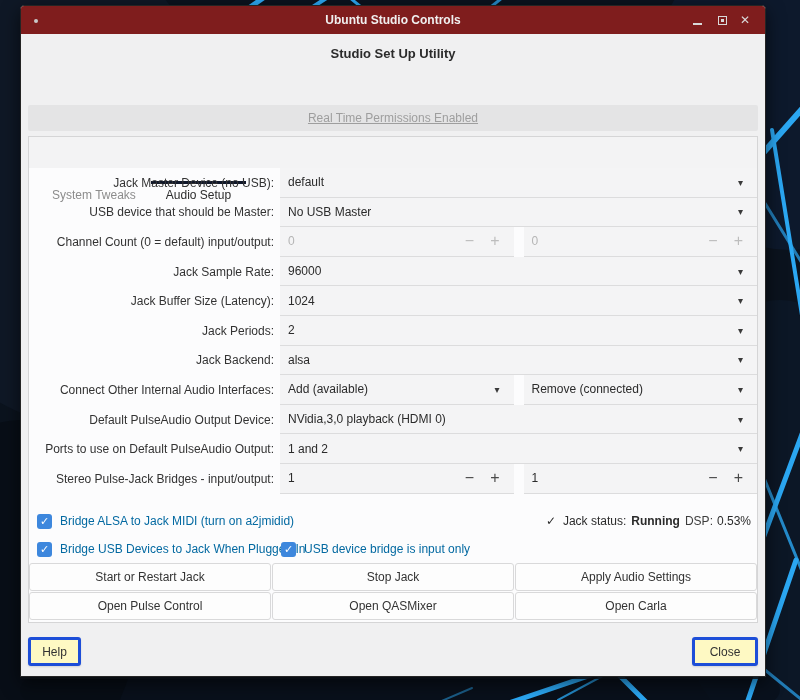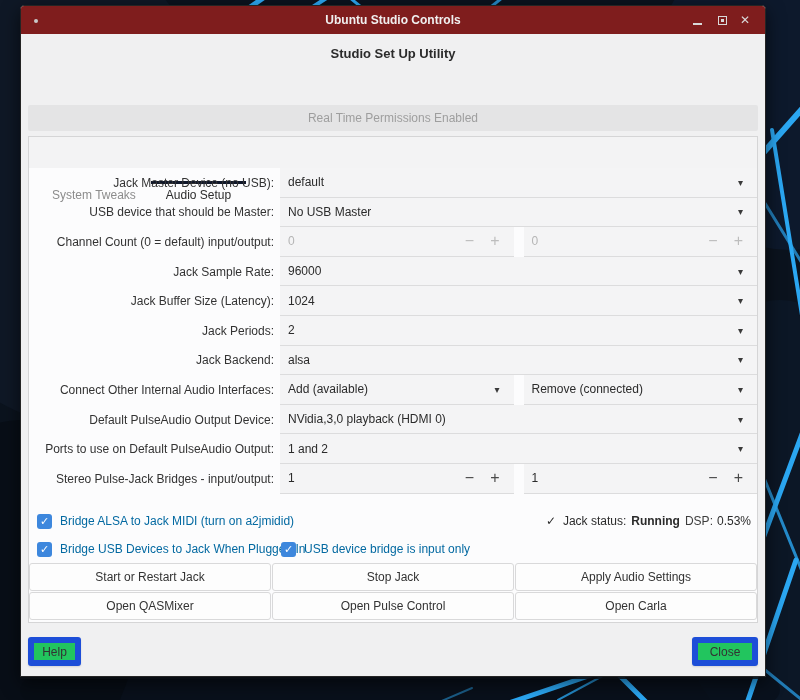--- a/index.html
+++ b/index.html
@@ -20,21 +20,21 @@
   .wb-min .bar{width:9px;height:2px;background:#d9d9d9;margin-top:7px;}
   .wb-max{right:33px;}
   .wb-max .sq{width:9px;height:9px;border:1px solid #d9d9d9;position:relative;box-sizing:border-box;}
   .wb-max .sq::after{content:"";position:absolute;left:2px;top:2px;right:2px;bottom:2px;background:#d9d9d9;}
   .wb-close{right:10px;font-size:12px;font-weight:bold;}
 
   .heading{position:absolute;left:0;right:0;top:40px;text-align:center;
     font-size:13px;font-weight:bold;color:#2b2b2b;}
 
   .banner{position:absolute;left:7px;right:7px;top:99px;height:26px;background:#e4e4e5;
-    border-radius:2px;color:#9e9e9e;font-size:12px;text-align:center;line-height:26px;}
+    border-radius:2px;color:#9e9e9e;font-size:12px;text-align:center;line-height:26px;text-decoration:underline;}
 
   
   .panel{position:absolute;left:7px;right:7px;top:130px;height:487px;background:#fcfcfd;
     border:1px solid #d5d5d6;box-sizing:border-box;}
   .tabbar{position:absolute;left:0;right:0;top:0;height:31px;background:#f3f3f4;
     display:flex;align-items:stretch;padding-left:8px;}
   .tab{padding:0 15px;line-height:28px;font-size:12px;color:#8c8c8c;border-bottom:3px solid transparent;margin-top:44px;}
   .tab.active{color:#2d2d2d;background:#0ea5e9;border-bottom:3px solid #0f172a;}
 
   
@@ -70,21 +70,21 @@
   .status .dspl{margin-right:4px;color:#3c3c3c;}
 
   
   .btn-grid{position:absolute;left:0;right:0;top:426px;display:grid;
     grid-template-columns:1fr 1fr 1fr;grid-auto-rows:28px;gap:1px;}
   .gbtn{background:#fdfdfd;border:1px solid #d9d9da;border-radius:3px;
     font-size:12px;color:#333;display:flex;align-items:center;justify-content:center;
     font-family:inherit;}
 
   
-  .fbtn{position:absolute;height:29px;background:#22c55e;border:6px solid #1d4ed8;border-radius:3px;
+  .fbtn{position:absolute;height:29px;background:#fef9c3;border:3px solid #1d4ed8;border-radius:3px;
     font-size:12px;color:#333;display:flex;align-items:center;justify-content:center;
     box-shadow:0 1px 2px rgba(0,0,0,.12);box-sizing:border-box;}
   .help-btn{left:7px;top:631px;width:53px;}
   .close-btn{right:7px;top:631px;width:66px;text-align:center;}
 </style>
 </head>
 <body>
 
 <svg class="wallpaper" viewBox="0 0 800 700" xmlns="http://www.w3.org/2000/svg">
   <rect x="0" y="0" width="800" height="700" fill="#0b131e"></rect>
@@ -289,22 +289,22 @@
           <span class="cbox">✓</span>
           <span class="clabel">USB device bridge is input only</span>
         </label>
       </div>
     </div>
 
     <div class="btn-grid">
       <button class="gbtn">Start or Restart  Jack</button>
       <button class="gbtn">Stop Jack</button>
       <button class="gbtn">Apply Audio Settings</button>
+      <button class="gbtn">Open Pulse Control</button>
       <button class="gbtn">Open QASMixer</button>
-      <button class="gbtn">Open Pulse Control</button>
       <button class="gbtn">Open Carla</button>
     </div>
 
   </div>
 
   <button class="fbtn help-btn">Help</button>
   <button class="fbtn close-btn">Close</button>
 
 </div>
 

